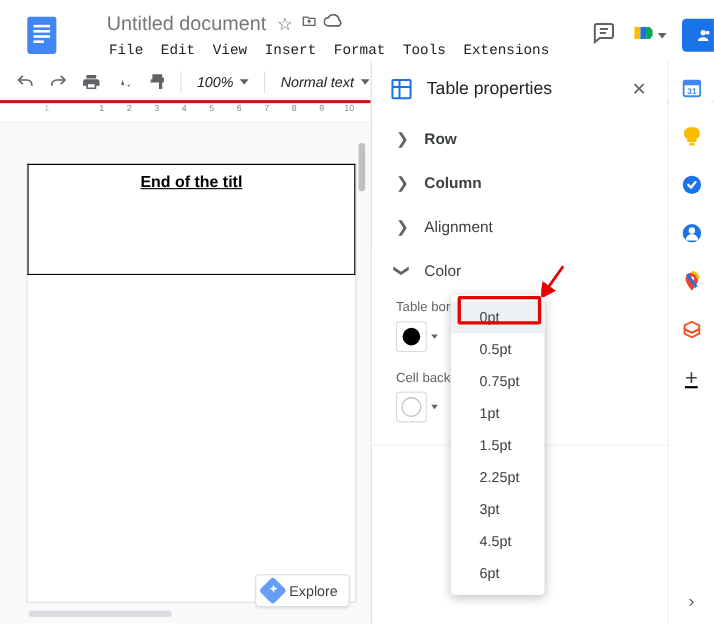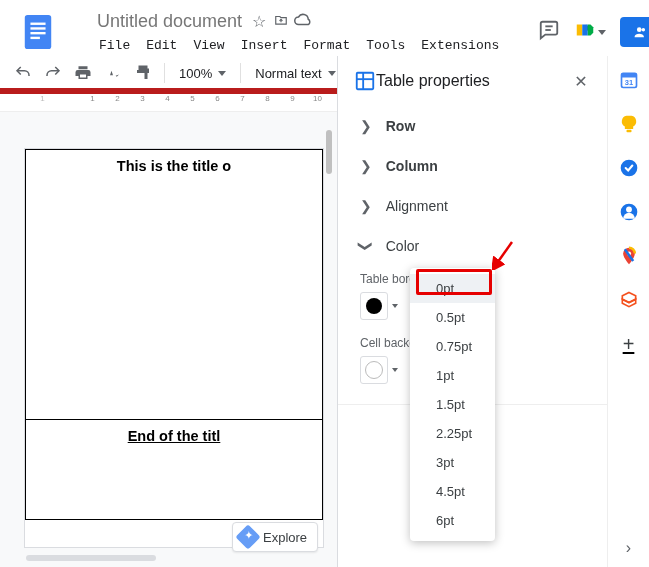--- a/index.html
+++ b/index.html
@@ -18,21 +18,21 @@
   #menus span { padding:2px 6px; cursor:pointer;font-family:Liberation Mono, monospace; }
 
   #right-header { display:flex; align-items:center; gap:14px; margin-right:4px; }
   #comments-icon { color:#5f6368; }
   #meet-btn { display:flex; align-items:center; gap:0; }
   #meet-logo svg { width:22px; height:22px; }
   #share-btn { background:#1a73e8; color:#fff; border:none; border-radius:4px; padding:7px 14px; font-size:14px; display:flex; align-items:center; gap:6px; cursor:pointer; }
   #avatar { width:32px; height:32px; border-radius:50%; background:#f4511e; color:#fff; display:flex; align-items:center;justify-content:center; font-weight:500; font-size:16px; }
 
   
-  #toolbar { display:flex; align-items:center; gap:4px; padding:4px 10px; border-bottom:6px solid #b91c1c; height:36px; }
+  #toolbar { display:flex; align-items:center; gap:4px; padding:4px 10px; border-bottom:3px solid #b91c1c; height:36px;font-style:italic; }
   .tbtn { width:26px; height:26px; display:flex; align-items:center;justify-content:center; color:#5f6368; border-radius:2px; cursor:pointer; }
   .tbtn svg { width:18px; height:18px; }
   .tsep { width:1px; height:20px; background:#e0e0e0; margin:0 4px; }
   .tsel { display:flex; align-items:center; gap:6px; font-size:13px; color:#202124; padding:0 6px; cursor:pointer; }
   .caret { border-left:4px solid transparent; border-right:4px solid transparent; border-top:5px solid #5f6368; }
 
   
   #ruler { height:18px; background:#fff; border-bottom:1px solid #eee; font-size:8px; color:#888; position:relative; padding-left:30px; white-space:nowrap; overflow:hidden; letter-spacing:0; }
   #ruler span { display:inline-block; width:25px; text-align:center; position:relative; }
 
@@ -45,21 +45,21 @@
   #r2 { height:100px; vertical-align:top;text-decoration:underline; }
 
   
   #explore { position:absolute; left:232px; top:522px; display:flex; align-items:center; gap:6px; border:1px solid #dadce0; border-radius:4px; background:#fff; padding:5px 10px 5px 6px; font-size:13px; color:#3c4043; box-shadow:0 1px 2px rgba(0,0,0,0.08); cursor:pointer; }
   #explore .diamond { width:18px;height:18px; background:#669df6; transform:rotate(45deg); border-radius:3px; position:relative; }
   #explore .diamond::after { content:"✦"; position:absolute; transform:rotate(-45deg); color:#fff; font-size:11px; left:4px; top:1px; }
   #bottom-scroll { position:absolute; left:26px; top:555px; width:130px; height:6px; background:#dadce0; border-radius:3px; }
 
   
   #panel { position:absolute; left:337px; top:56px; width:270px; height:511px; background:#fff; border-left:1px solid #dadce0; }
-  #panel-header { display:flex; align-items:center; padding:14px 16px; }
+  #panel-header { display:flex; align-items:center; gap:12px; padding:14px 16px; }
   #panel-header .ptitle { font-size:16px; color:#202124; flex:1; }
   #panel-header svg.ticon { width:22px;height:22px; }
   #panel-close { color:#5f6368; cursor:pointer; width:20px;text-align:center; }
 
   .sect { display:flex; align-items:center; gap:14px; padding:12px 22px; font-size:14px; color:#3c4043; cursor:pointer; }
   .sect-icon { color:#5f6368; }
   .sect.open { font-weight:500; }
   #color-sect { background:#fff; border-bottom:1px solid #eee; padding-bottom:20px; }
   #color-body { padding:6px 22px 0 22px; font-size:12px; color:#5f6368; }
   .swatch-row { display:flex; align-items:center; gap:2px; margin-top:6px; }
@@ -195,23 +195,20 @@
       <span>A</span>
     </div>
 </div>
 
 <div id="ruler"><span style="color:#bbb">1</span><span></span><span>1</span><span>2</span><span>3</span><span>4</span><span>5</span><span>6</span><span>7</span><span>8</span><span>9</span><span>10</span><span>11</span><span>12</span></div>
 
 <div id="doc-area">
   <div id="page">
     <table id="tbl">
       <tbody>
-          <tr>
-            <td id="r1">This is the title o</td>
-          </tr>
       <tr>
             <td id="r2">End of the titl</td>
           </tr>
     </tbody>
       </table>
   </div>
 </div>
 <div id="drag-handle"></div>
 
 <div id="explore">

